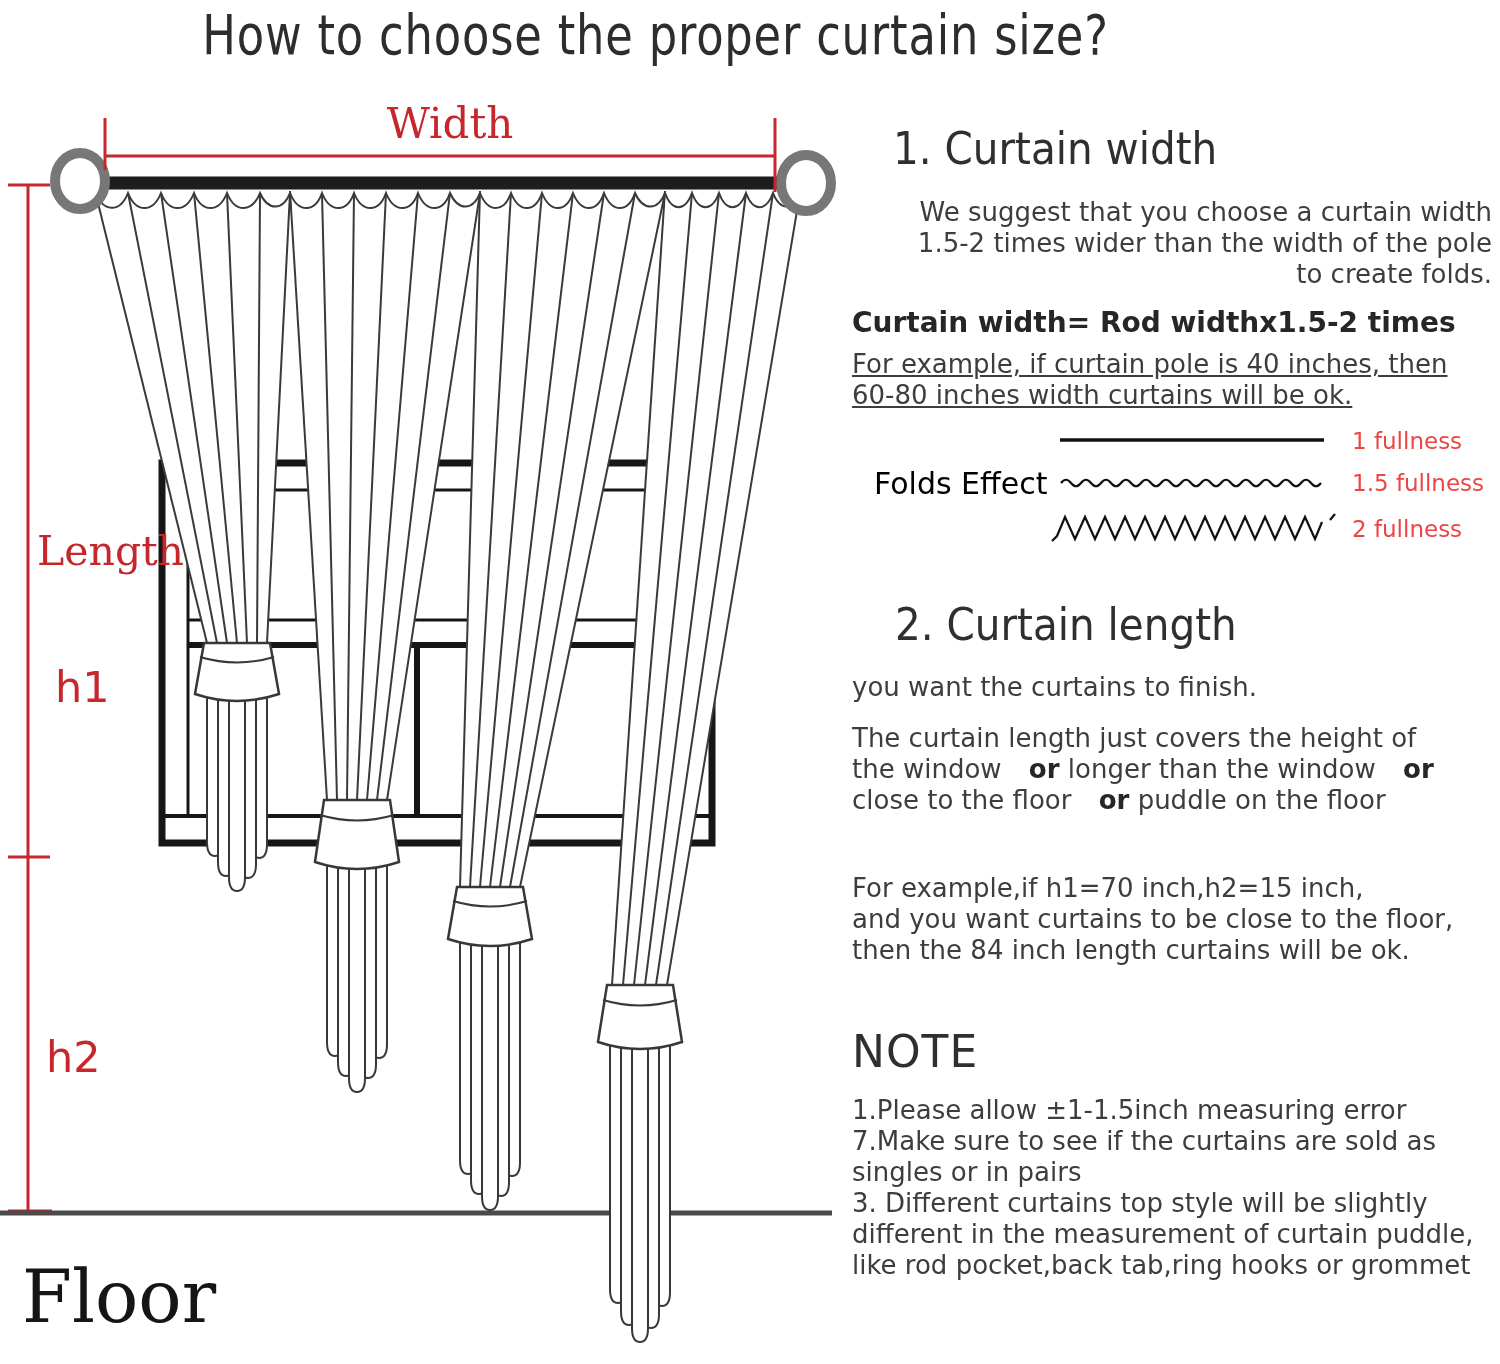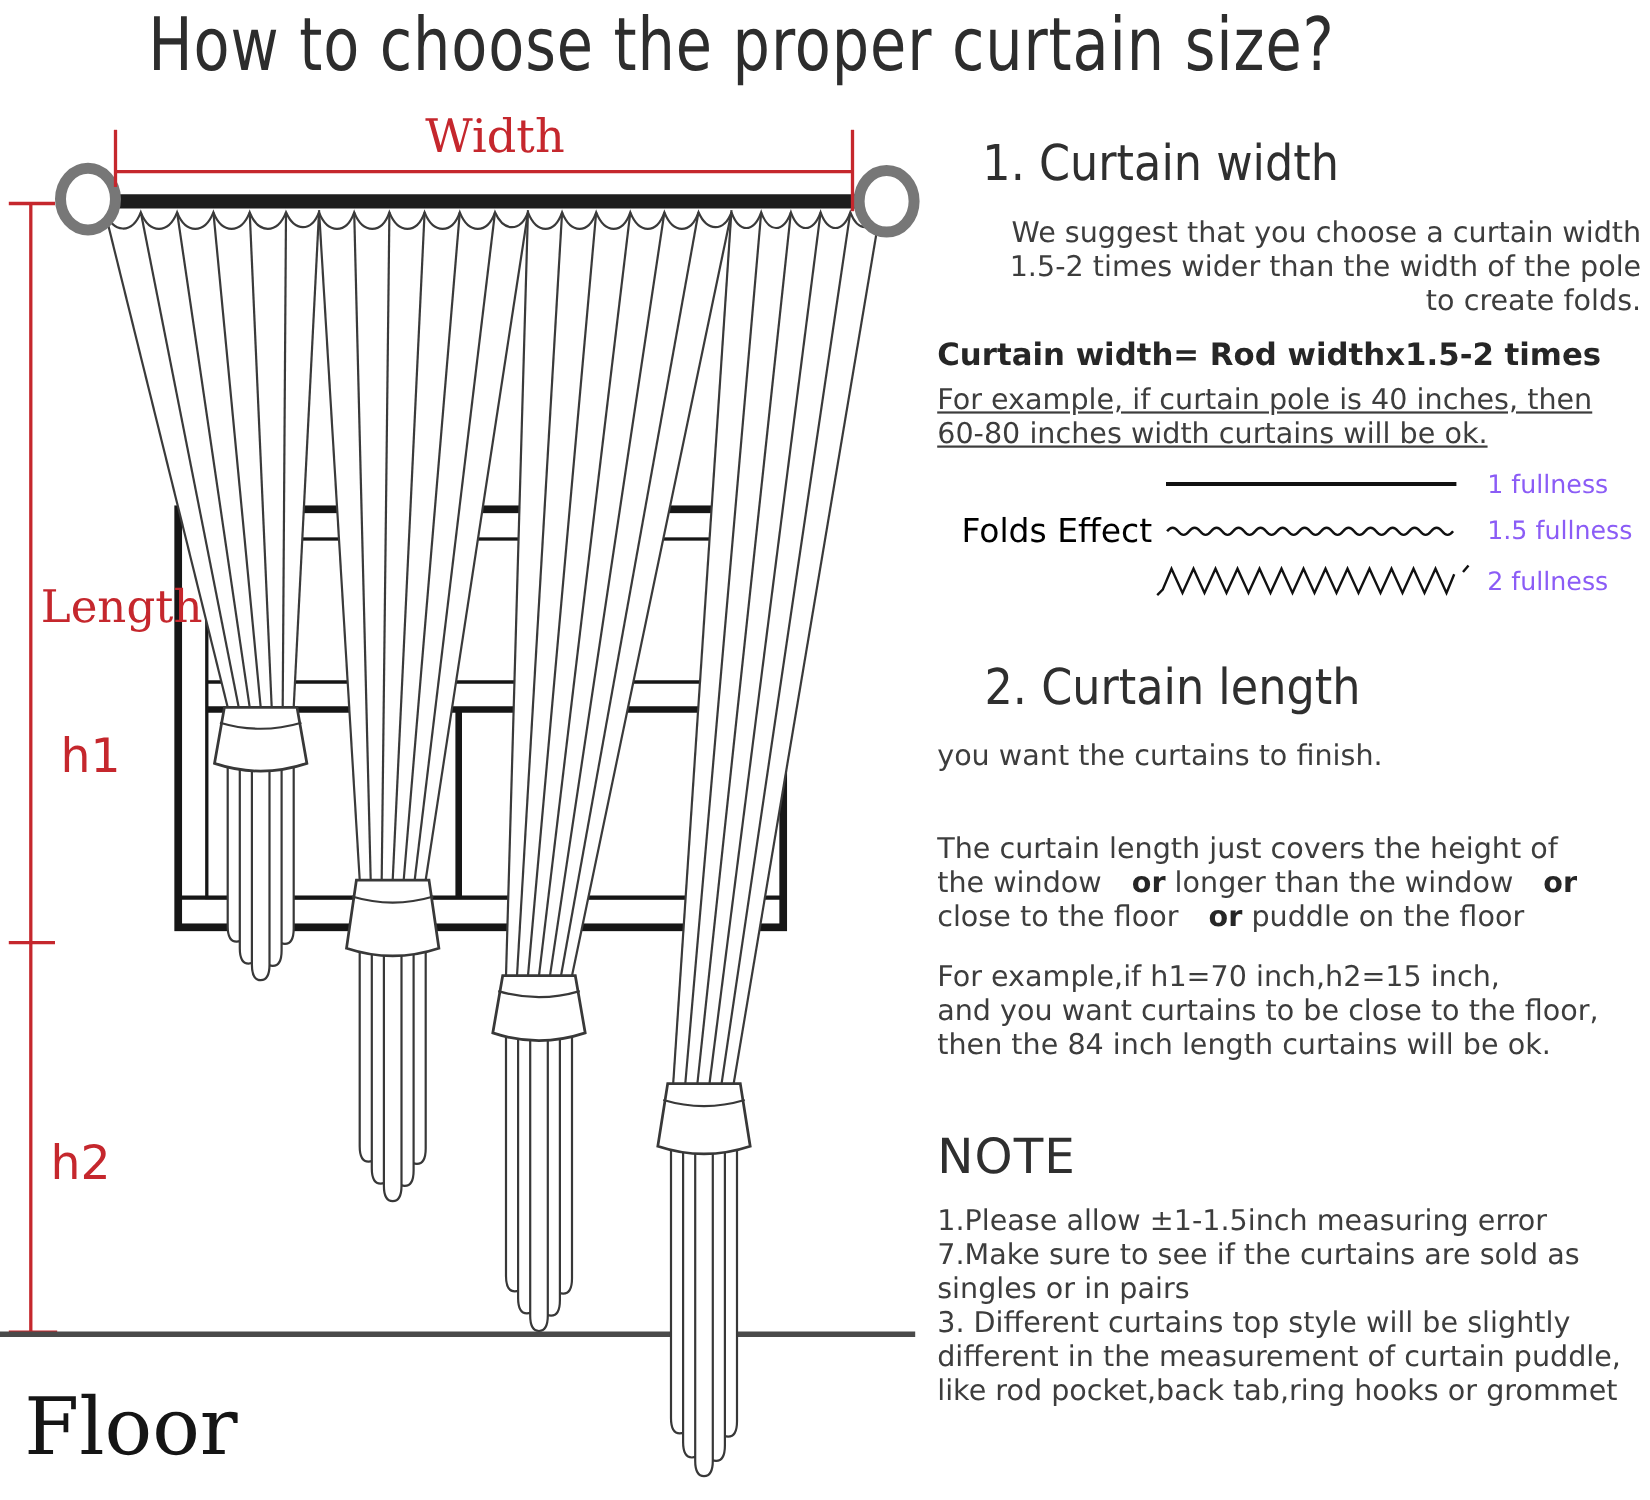--- a/index.html
+++ b/index.html
@@ -1,32 +1,32 @@
 <!DOCTYPE html>
 <html><head>
 <meta charset="utf-8">
 <style>
   html,body{margin:0;padding:0;background:#fff;}
   #stage{position:relative;width:1500px;height:1364px;background:#ffffff;overflow:hidden;
          font-family:"DejaVu Sans","Liberation Sans",sans-serif;color:#3d3d3d;}
   .abs{position:absolute;}
   
-  #title{left:0;top:2px;width:1312px;text-align:center;font-size:67px;color:#2d2d2d;white-space:nowrap;}
+  #title{left:0;top:2px;width:1312px;text-align:center;font-size:56px;color:#2d2d2d;white-space:nowrap;}
   #title span{display:inline-block;transform:scaleX(.80);transform-origin:center;letter-spacing:1px;}
   
   .col{left:852px;width:640px;}
   h2.sec{margin:0;font-size:45px;font-weight:400;color:#2f2f2f;white-space:nowrap;}
   h2.sec span{display:inline-block;transform:scaleX(.9);transform-origin:left;}
   .body{font-size:26px;line-height:31px;color:#3d3d3d;}
   .body .ln{white-space:nowrap;}
   .body b{color:#262626;margin-left:19px;}
   .formula{font-size:28px;font-weight:700;color:#262626;white-space:nowrap;}
   .note-h{font-size:44px;color:#2f2f2f;letter-spacing:1px;}
   .folds-label{font-size:30px;color:#000000;white-space:nowrap;text-align:center;}
-  .fullness{font-size:23px;color:#8b5cf6;white-space:nowrap;}
+  .fullness{font-size:23px;color:#ef4444;white-space:nowrap;}
   
   text{user-select:none;}
   .ser{font-family:"DejaVu Serif","Liberation Serif",serif;}
   .sans{font-family:"DejaVu Sans","Liberation Sans",sans-serif;}
   .red{fill:#c5272d;}
 </style>
 </head>
 <body>
 
 <div id="stage">
@@ -201,21 +201,21 @@
     <div class="abs fullness" style="left:500px;top:92px;">2 fullness</div>
   </div>
 
   <h2 class="abs col sec" style="top:598px;padding-left:43px;">
     <span>2. Curtain length</span></h2>
 
   <div class="abs col body" style="top:672px;">
     <div class="ln">you want the curtains to finish.</div>
   </div>
 
-  <div class="abs col body" style="top:757px;">
+  <div class="abs col body" style="top:723px;">
     <div class="ln">The curtain length just covers the height of</div>
     <div class="ln"><span>the window </span><b>or</b><span> longer than the window </span><b>or</b></div>
     <div class="ln"><span>close to the floor </span><b>or</b><span> puddle on the floor</span></div>
   </div>
 
   <div class="abs col body" style="top:873px;">
     <div class="ln">For example,if h1=70 inch,h2=15 inch,</div>
     <div class="ln">and you want curtains to be close to the floor,</div>
     <div class="ln">then the 84 inch length curtains will be ok.</div>
   </div>

